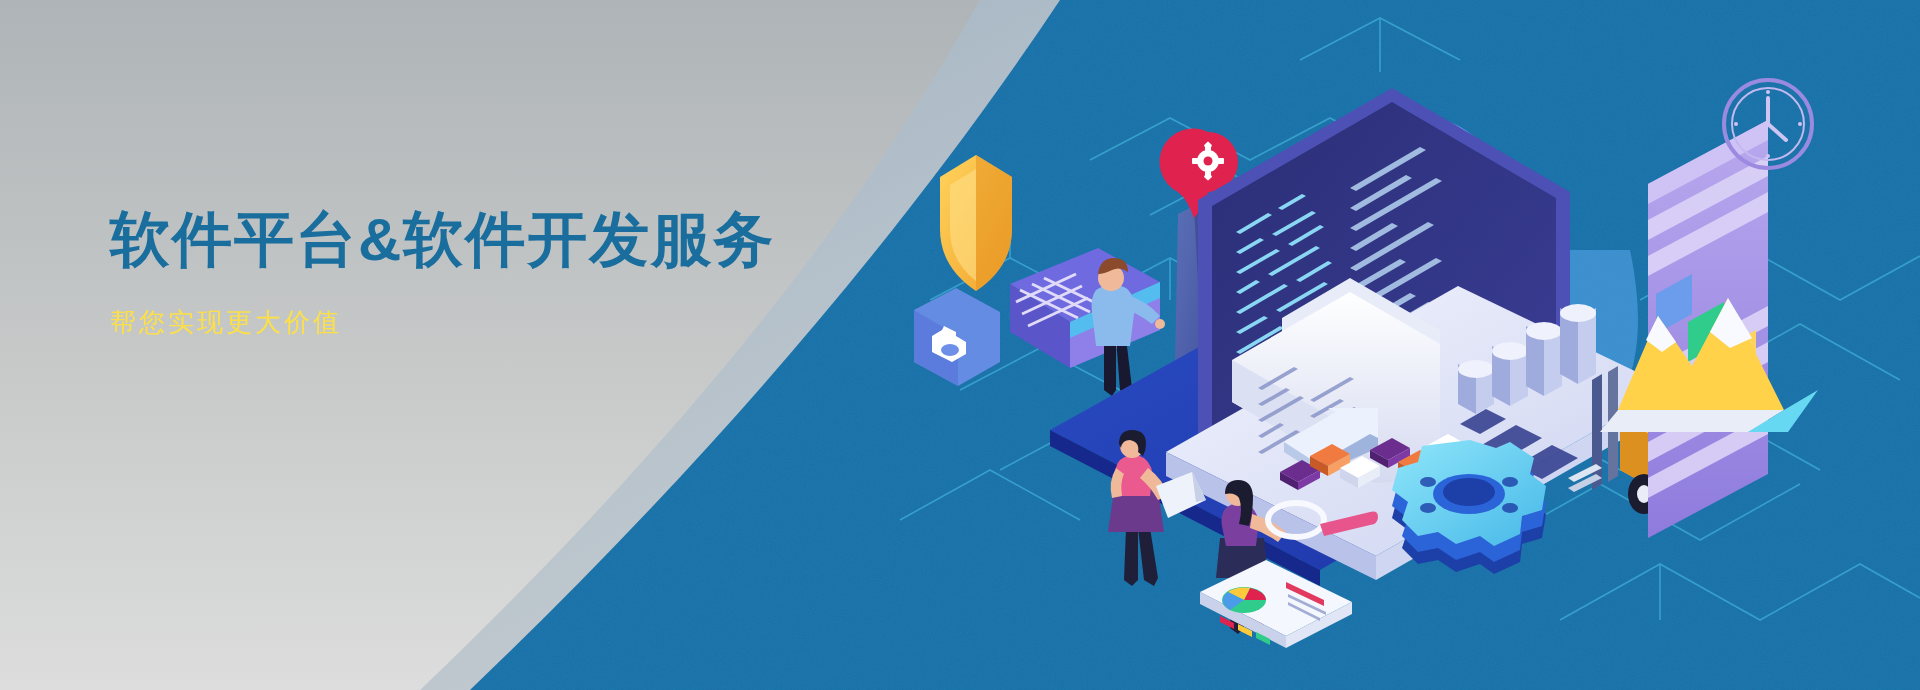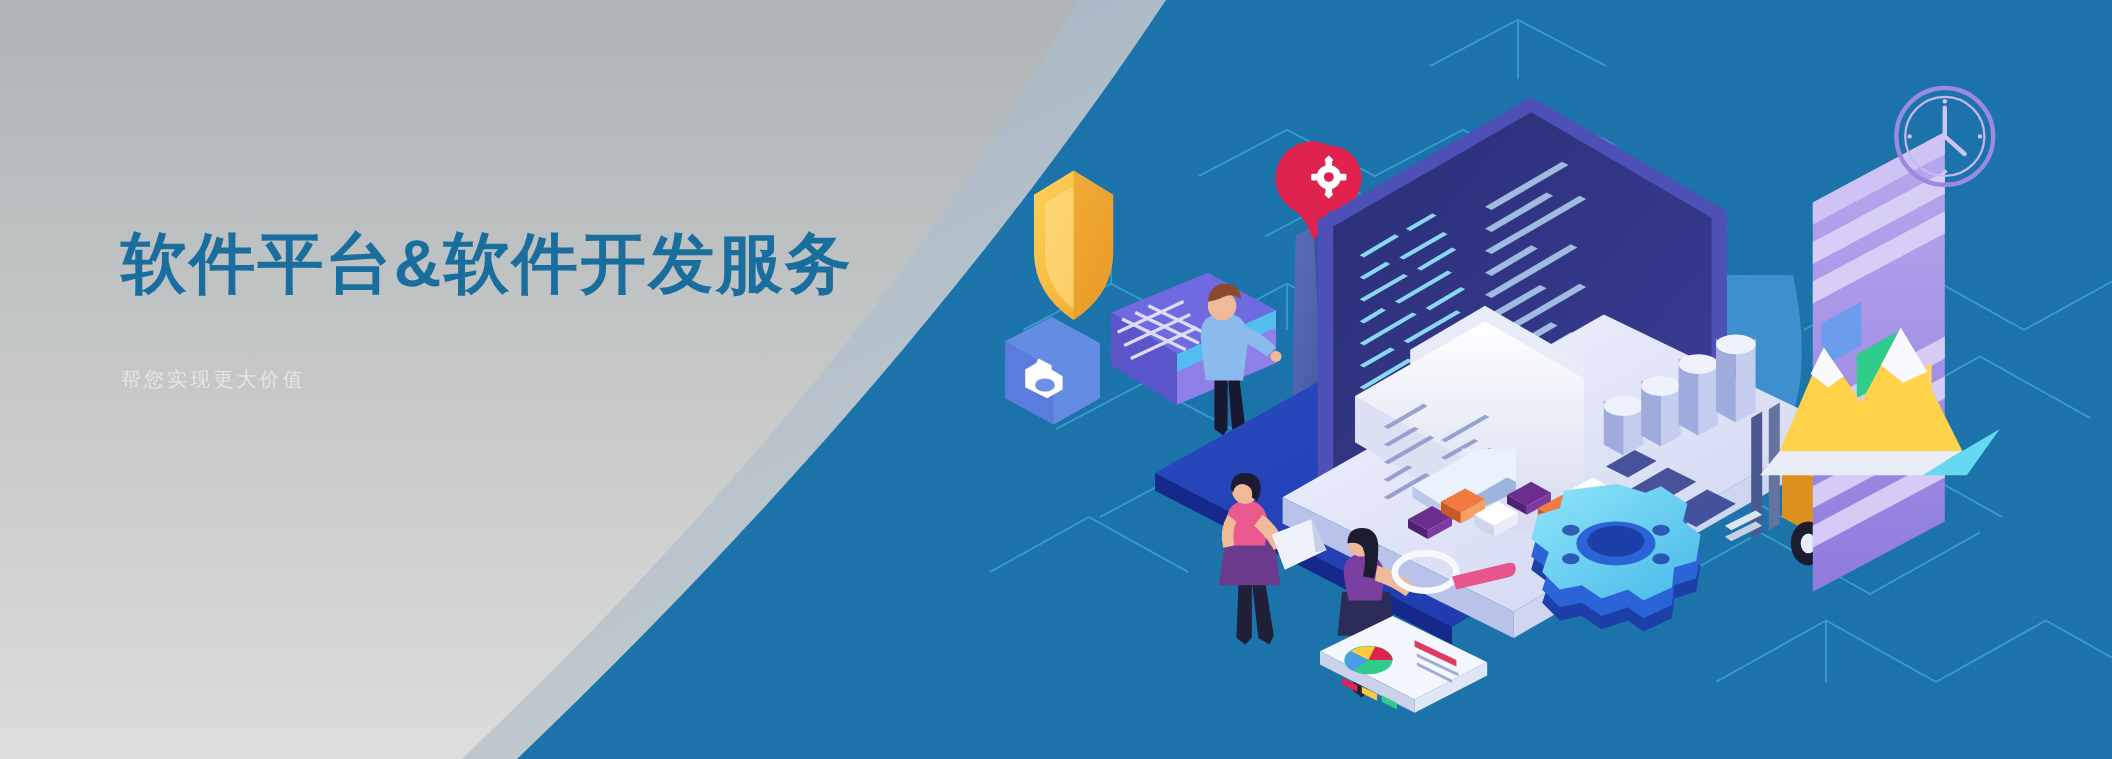--- a/index.html
+++ b/index.html
@@ -34,25 +34,25 @@
   }
   #headline {
     font-size:60px;
     font-weight:700;
     letter-spacing:2px;
     line-height:1.18;
     color:#1A6E9E;
     white-space:nowrap;
   }
   #subheadline {
-    margin-top:57px;
-    font-size:18px;
+    margin-top:29px;
+    font-size:26px;
     font-weight:400;
     letter-spacing:3px;
-    color:#e5e5e5;
+    color:#fde047;
     white-space:nowrap;
   }
 
   
   #illustration {
     position:absolute;
     left:880px; top:0;
     width:1040px; height:690px;
     z-index:30;
   }

